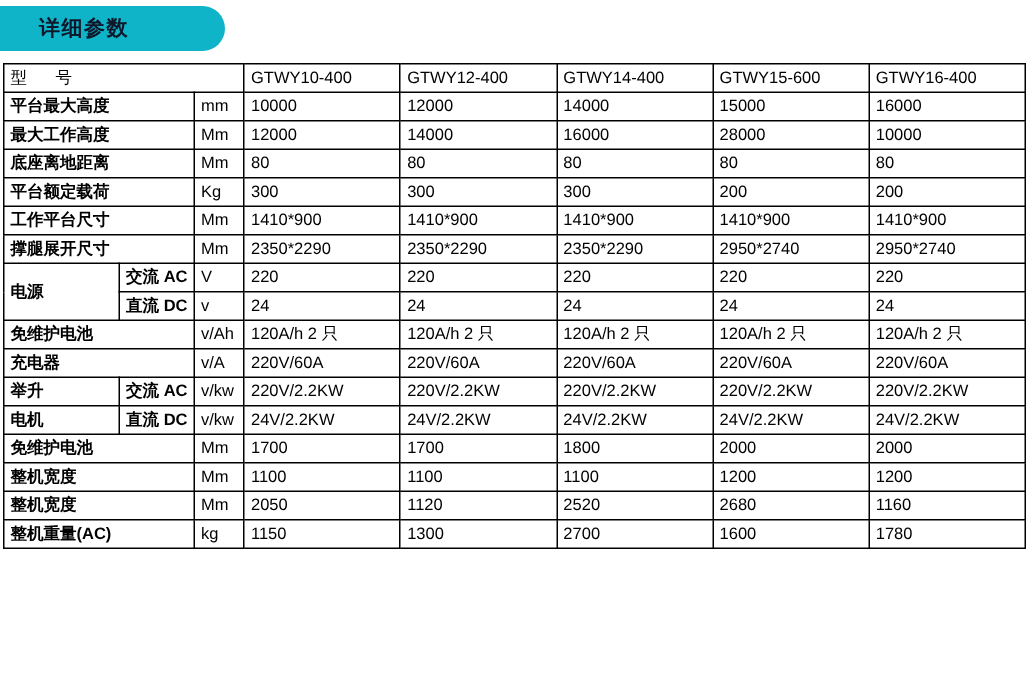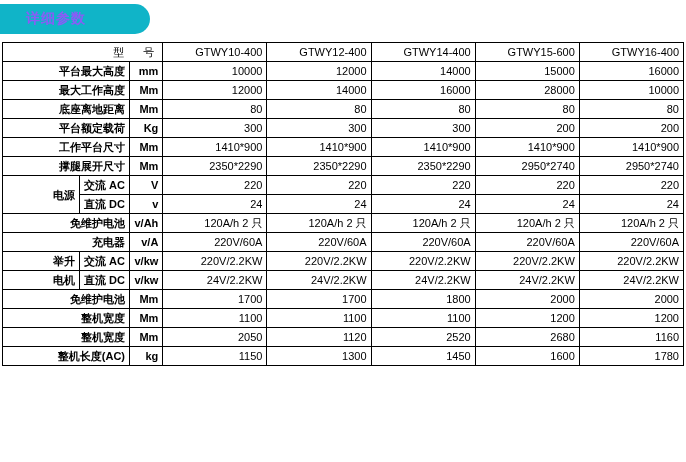--- a/index.html
+++ b/index.html
@@ -33,50 +33,49 @@
     height: 30px;
     background: #10b4c8;
     border-radius: 0 16px 16px 0;
   }
   .header-title {
     position: absolute;
     left: 26px;
     top: 10px;
     font-size: 14px;
     font-weight: bold;
-    color: #8b5cf6;
+    color: #0f172a;
     letter-spacing: 1px;
   }
   
   table.spec {
     border-collapse: collapse;
     width: 682px;
     margin: 4px 0 0 2px;
     table-layout: fixed;
-    text-align: right;
   }
   table.spec td {
     border: 1px solid #000000;
     font-size: 11px;
     padding: 2px 4px;
     vertical-align: middle;
     line-height: 14px;
     height: 19px;
     box-sizing: border-box;
     overflow: hidden;
     white-space: nowrap;
   }
   .c-label { width: 74px; }
   .c-sub   { width: 48px; }
   .c-unit  { width: 32px; }
   .c-model { width: 100px; }
 
   td.label-cell { font-size: 11px; font-weight: bold; }
   td.head-cell { font-size: 11px; }
-  td.unit-cell { font-size: 11px; font-weight: bold; }
+  td.unit-cell { font-size: 11px; }
   td.val-cell  { font-size: 11px; }
   .spacer-label { letter-spacing: 4px; }
 </style>
 </head>
 <body>
 
 <div class="page">
 
   <div class="header">
     <div class="header-bar"></div>
@@ -251,24 +250,24 @@
         <td class="label-cell" colspan="2">整机宽度</td>
         <td class="unit-cell">Mm</td>
         <td class="val-cell">2050</td>
         <td class="val-cell">1120</td>
         <td class="val-cell">2520</td>
         <td class="val-cell">2680</td>
         <td class="val-cell">1160</td>
       </tr>
 
       <tr>
-        <td class="label-cell" colspan="2">整机长度(AC)</td>
+        <td class="label-cell" colspan="2">整机重量(AC)</td>
         <td class="unit-cell">kg</td>
         <td class="val-cell">1150</td>
         <td class="val-cell">1300</td>
-        <td class="val-cell">1450</td>
+        <td class="val-cell">2700</td>
         <td class="val-cell">1600</td>
         <td class="val-cell">1780</td>
       </tr>
     </tbody>
   </table>
 
 </div>
 
 </body></html>

